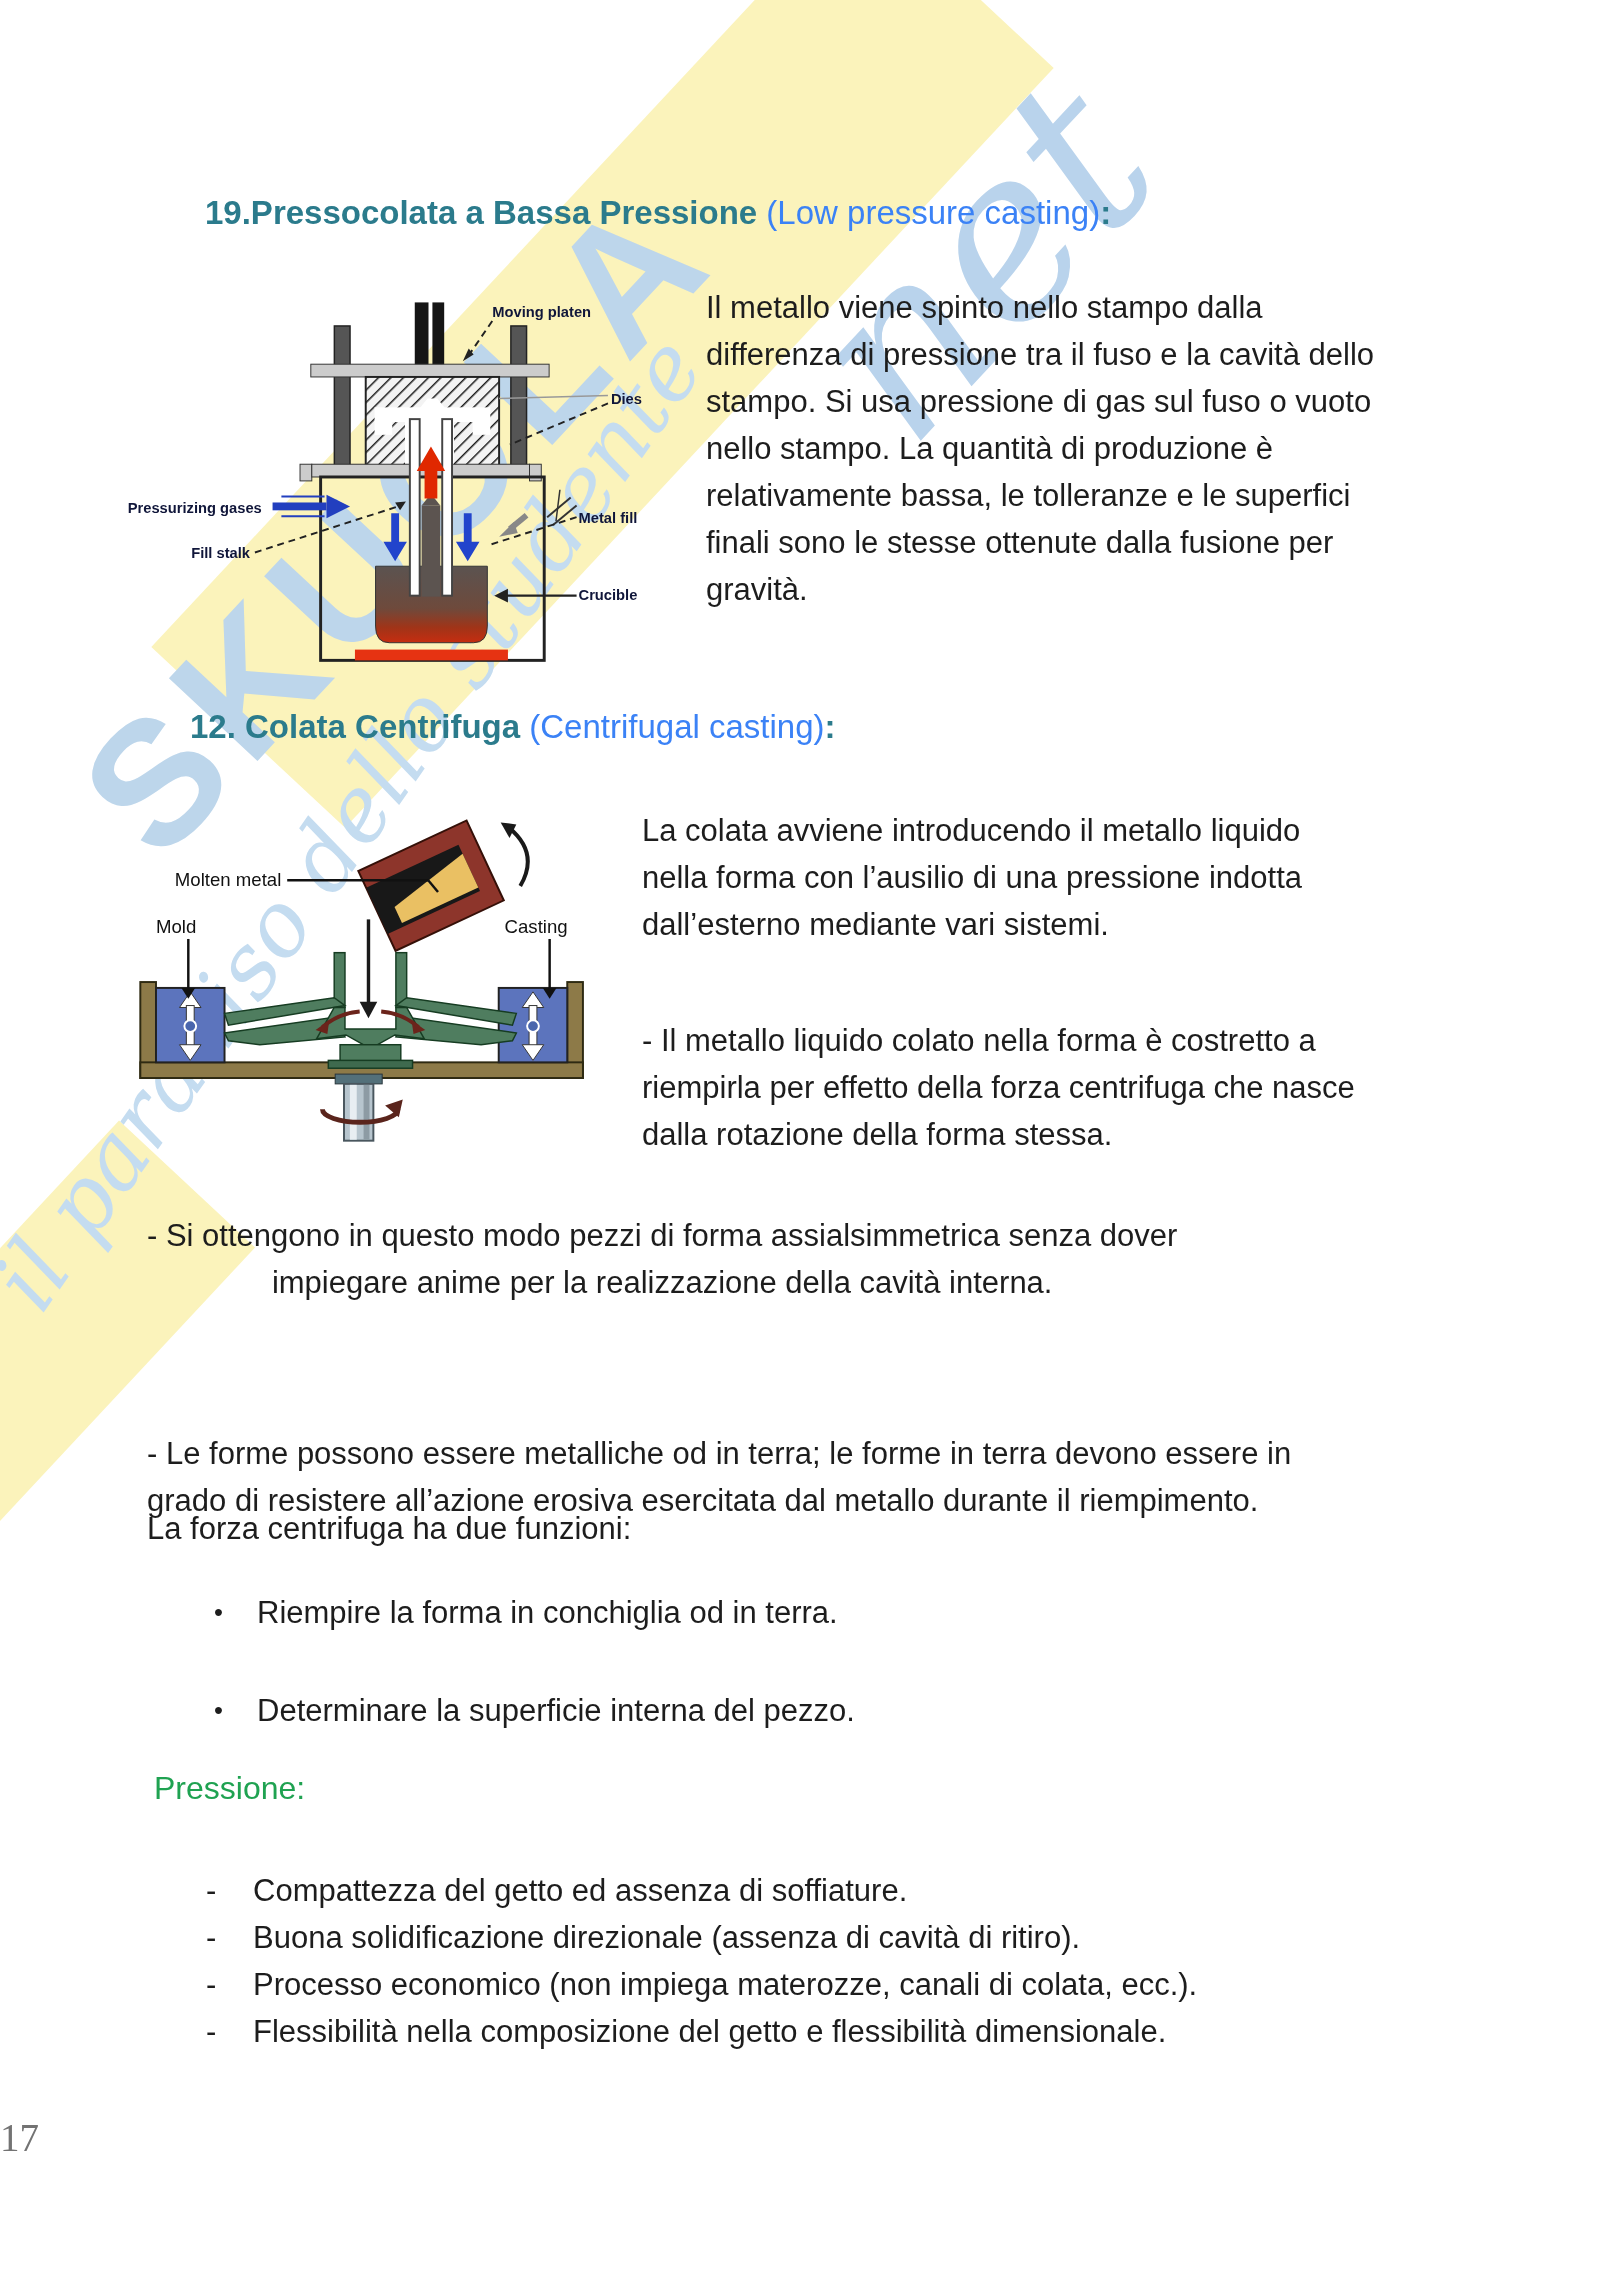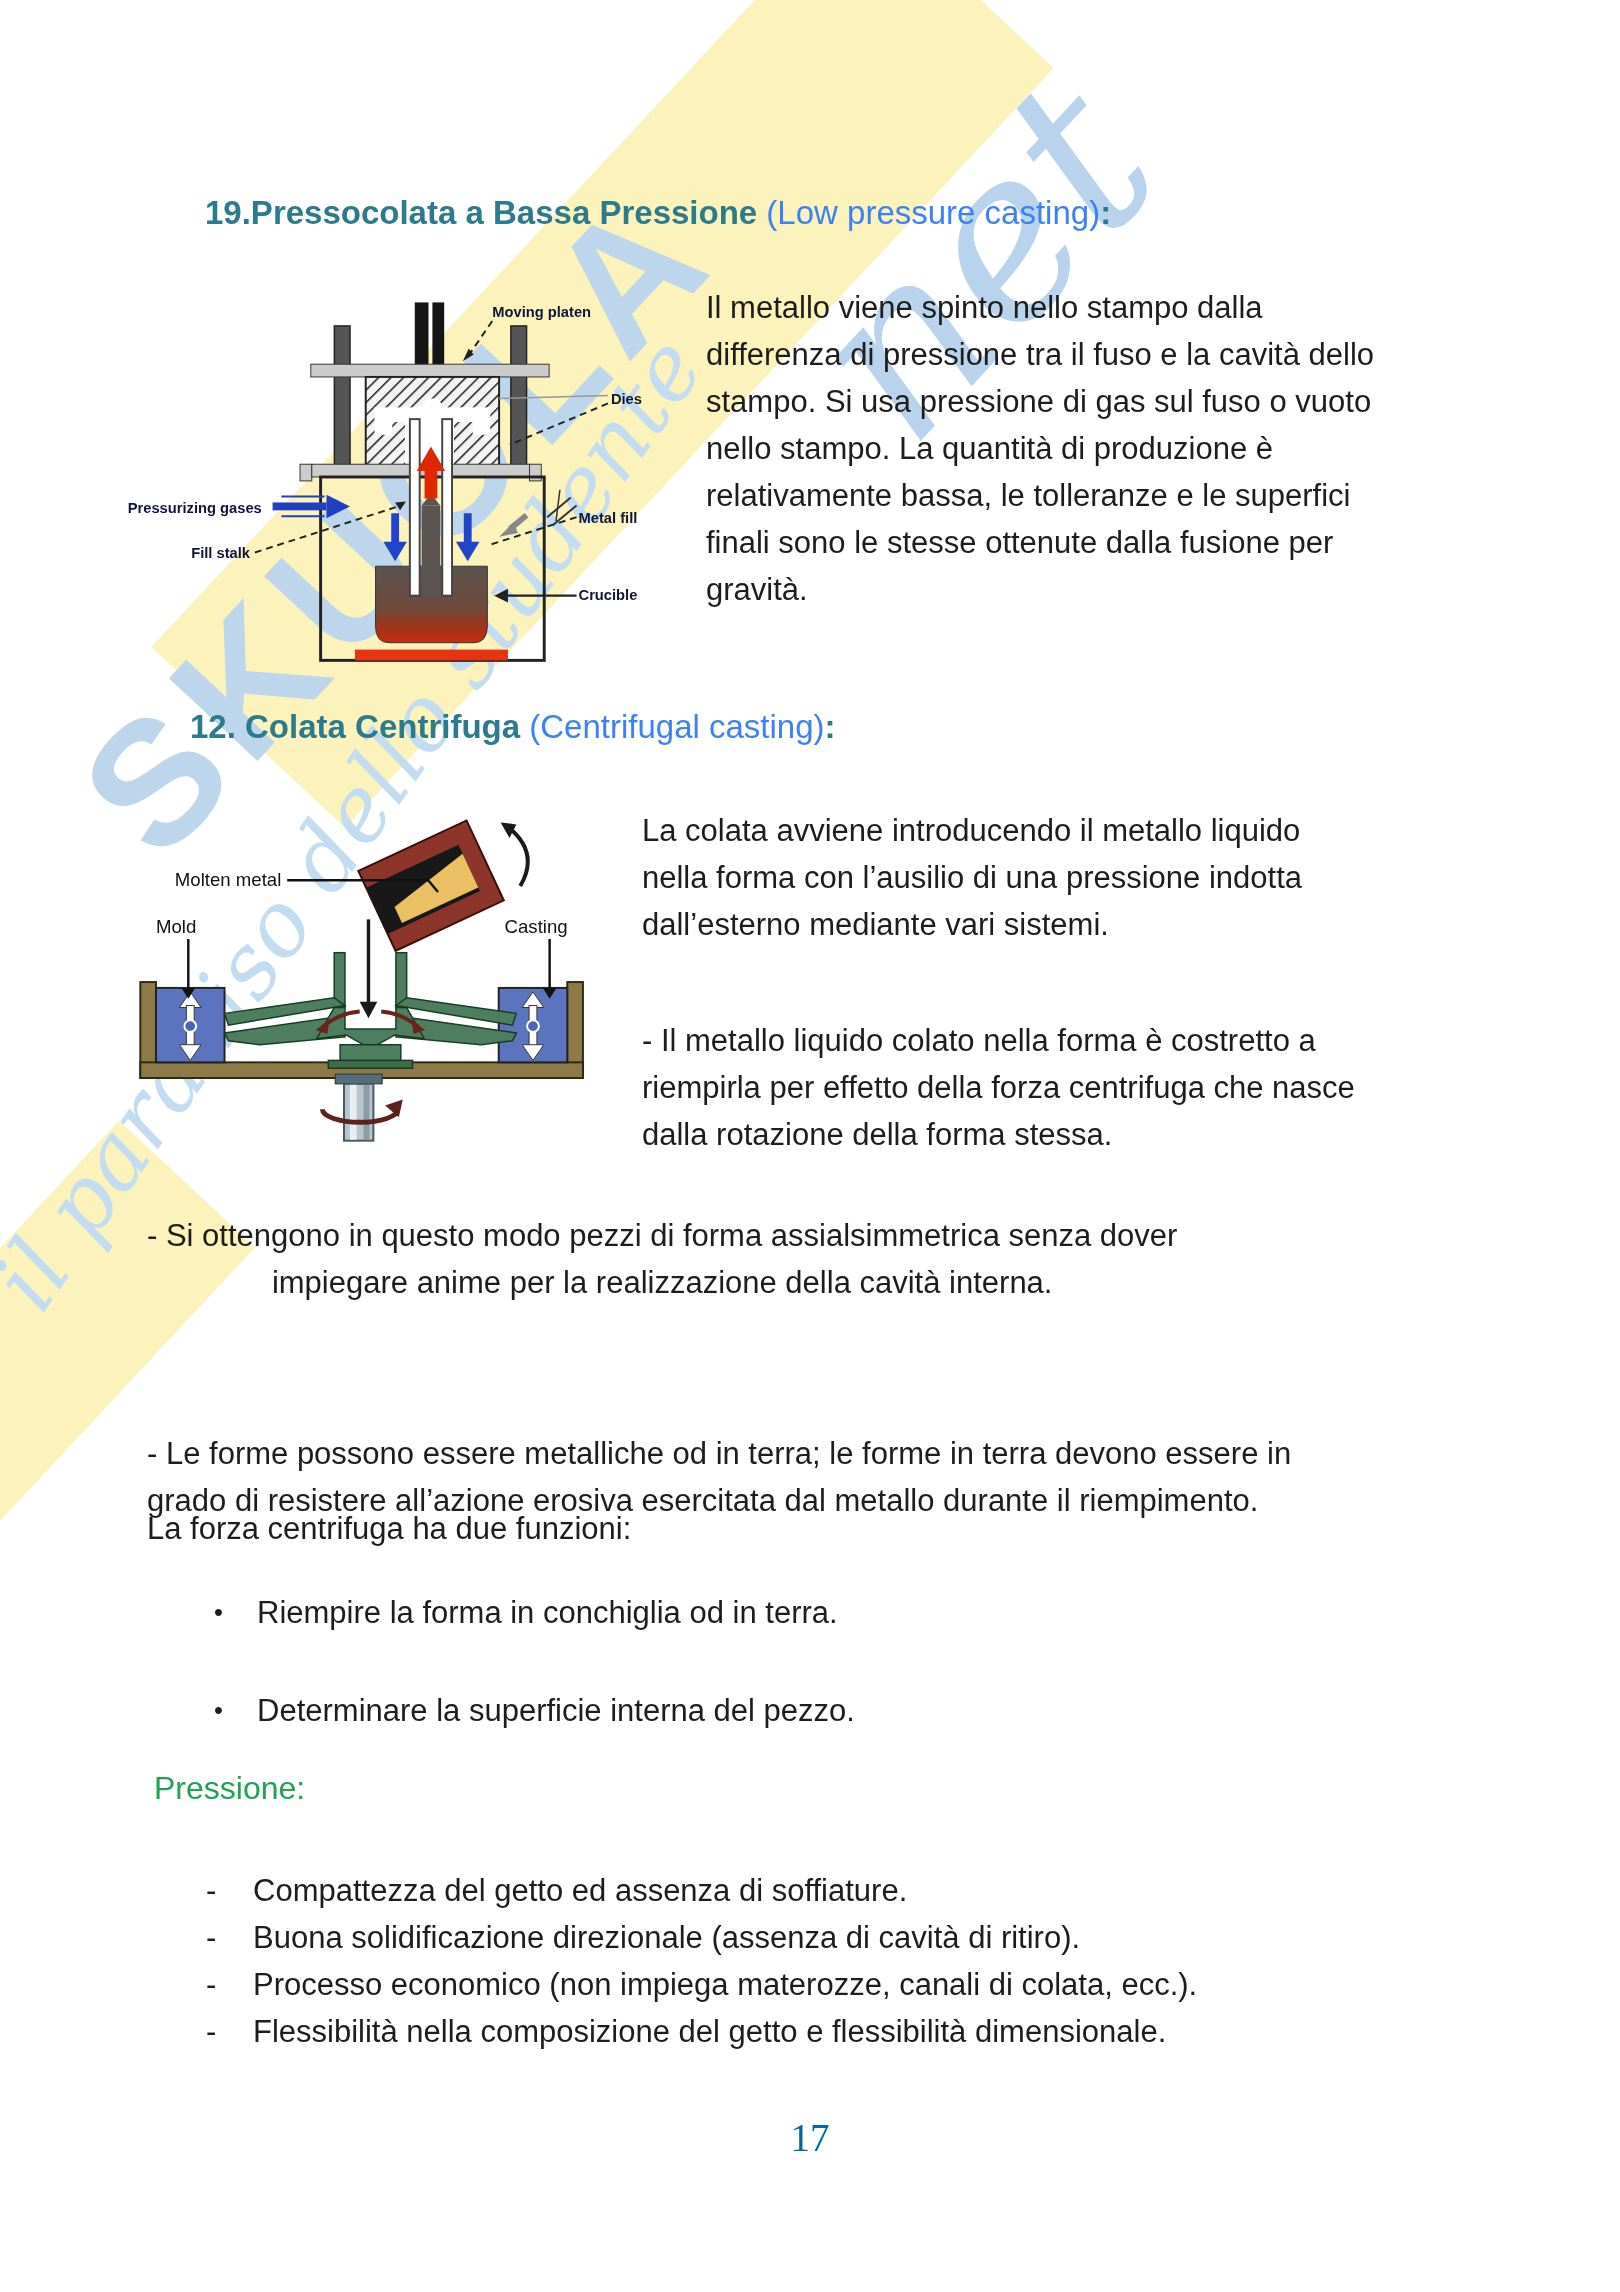--- a/index.html
+++ b/index.html
@@ -30,21 +30,21 @@
   }
   
   .abs { position:absolute; z-index:1; }
   .heading { font-size:33px; font-weight:bold; color:#2b7b8c; white-space:pre; }
   .heading .paren { font-weight:normal; color:#3b82f6; }
   .body-text { font-size:31px; line-height:47px; white-space:pre; color:#1d1d1d; }
   .list-row { display:flex; align-items:flex-start; font-size:31px; line-height:47px; color:#1d1d1d; }
   .bullet-marker { width:43px; font-size:25.5px; line-height:47px; }
   .dash-marker { width:47px; font-size:31px; line-height:47px; }
   .green-title { font-size:32px; color:#1fa251; white-space:pre; }
-  .page-number { width:100%; text-align:center; font-family:"Liberation Serif", serif; font-size:39px; color:#0369a1; }
+  .page-number { width:100%; text-align:left; font-family:"Liberation Serif", serif; font-size:39px; color:#737373; }
   svg text { font-family:"Liberation Sans", sans-serif; }
   .d1label { font-size:15px; font-weight:bold; fill:#10163a; }
   .d2label { font-size:19px; fill:#111111; }
 </style>
 </head>
 <body>
 
 <div class="page">
 
   <div class="wm">

